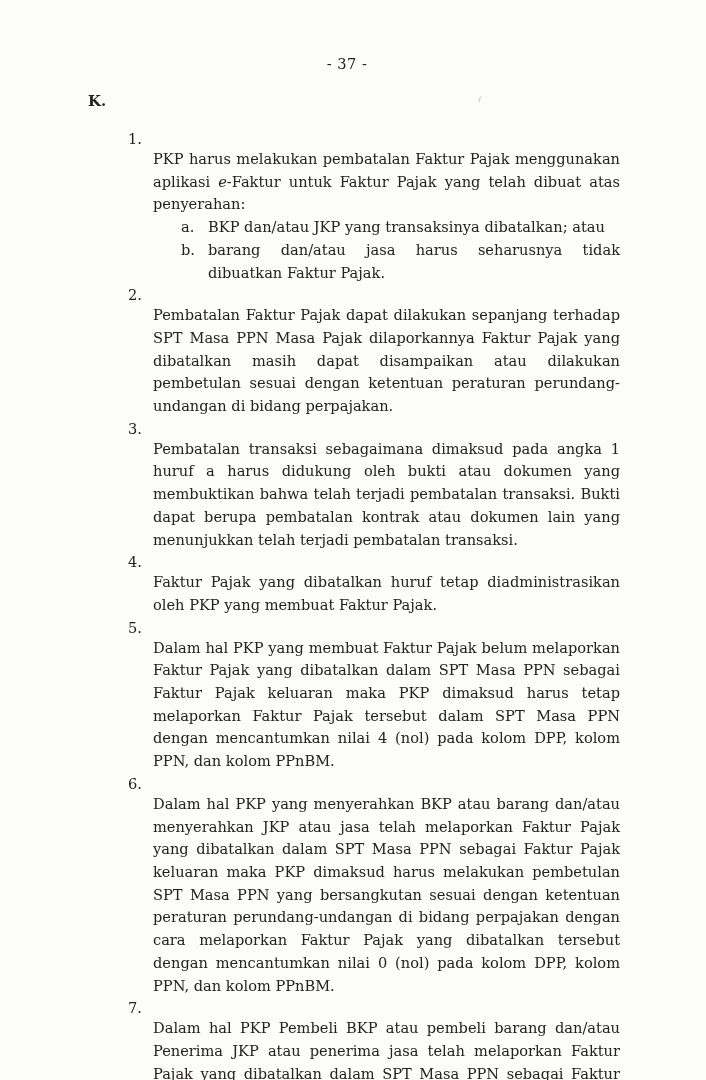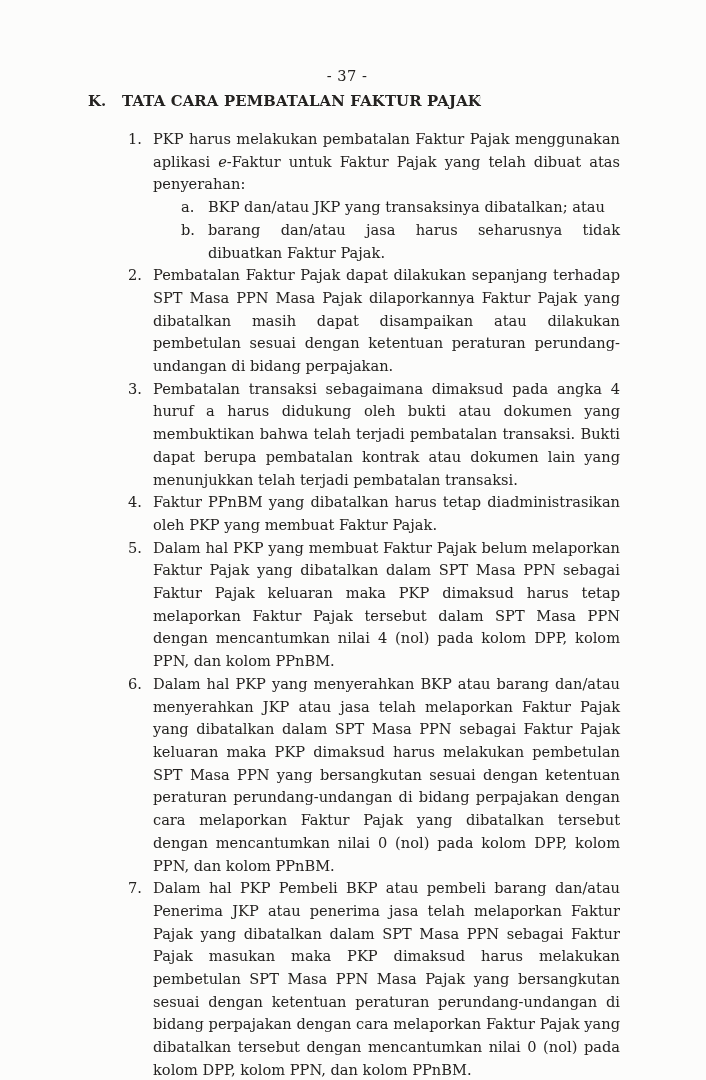--- a/index.html
+++ b/index.html
@@ -11,21 +11,20 @@
     font-family: "DejaVu Serif", "Liberation Serif", serif;
     color: #242220;
   }
   .page-number {
     position: absolute;
     top: 55px; left: 0;
     width: 694px;
     text-align: center;
     font-size: 14.6px;
     letter-spacing: 0.5px;
-    margin-top: 12px;
   }
   .content {
     position: absolute;
     top: 90px; left: 88px;
     width: 532px;
   }
   .section-heading {
     display: flex;
     font-weight: bold;
     font-size: 14.8px;
@@ -33,21 +32,21 @@
     letter-spacing: 0.2px;
     margin-bottom: 16px;
   }
   .section-label { width: 34px; flex: none; }
   .item-list { margin-left: 40px; }
   .item { display: flex; }
   .num {
     width: 25px; flex: none;
     font-size: 14.6px; line-height: 22.7px;
   }
-  .body { flex: 1; min-width: 0; }
+  .body { flex: 1; min-width: 0; margin-top: 20px; }
   .para {
     font-size: 14.6px;
     line-height: 22.7px;
     text-align: justify;
   }
   .sub { display: flex; margin-left: 28px; }
   .sub-letter {
     width: 27px; flex: none;
     font-size: 14.6px; line-height: 22.7px;
   }
@@ -64,21 +63,20 @@
 </head>
 <body>
 
 <div class="page-number">- 37 -</div>
 
 <div class="scan-artifact"></div>
 
 <div class="content">
   <div class="section-heading">
     <div class="section-label">K.</div>
-    <div>TATA CARA PEMBATALAN FAKTUR PAJAK</div>
   </div>
 
   <div class="item-list">
       <div class="item">
         <div class="num">1.</div>
         <div class="body">
           <div class="para"><span>PKP harus melakukan pembatalan Faktur Pajak menggunakan aplikasi </span><i>e</i><span>-Faktur untuk Faktur Pajak yang telah dibuat atas penyerahan:</span></div>
           <div class="sub">
             <div class="sub-letter">a.</div>
             <div class="para"><span>BKP dan/atau JKP yang transaksinya dibatalkan; atau</span></div>
@@ -91,27 +89,27 @@
       </div>
       <div class="item">
         <div class="num">2.</div>
         <div class="body">
           <div class="para"><span>Pembatalan Faktur Pajak dapat dilakukan sepanjang terhadap SPT Masa PPN Masa Pajak dilaporkannya Faktur Pajak yang dibatalkan masih dapat disampaikan atau dilakukan pembetulan sesuai dengan ketentuan peraturan perundang-undangan di bidang perpajakan.</span></div>
         </div>
       </div>
       <div class="item">
         <div class="num">3.</div>
         <div class="body">
-          <div class="para"><span>Pembatalan transaksi sebagaimana dimaksud pada angka 4 huruf a harus didukung oleh bukti atau dokumen yang membuktikan bahwa telah terjadi pembatalan transaksi. Bukti dapat berupa pembatalan kontrak atau dokumen lain yang menunjukkan telah terjadi pembatalan transaksi.</span></div>
+          <div class="para"><span>Pembatalan transaksi sebagaimana dimaksud pada angka 1 huruf a harus didukung oleh bukti atau dokumen yang membuktikan bahwa telah terjadi pembatalan transaksi. Bukti dapat berupa pembatalan kontrak atau dokumen lain yang menunjukkan telah terjadi pembatalan transaksi.</span></div>
         </div>
       </div>
       <div class="item">
         <div class="num">4.</div>
         <div class="body">
-          <div class="para"><span>Faktur PPnBM yang dibatalkan harus tetap diadministrasikan oleh PKP yang membuat Faktur Pajak.</span></div>
+          <div class="para"><span>Faktur Pajak yang dibatalkan huruf tetap diadministrasikan oleh PKP yang membuat Faktur Pajak.</span></div>
         </div>
       </div>
       <div class="item">
         <div class="num">5.</div>
         <div class="body">
           <div class="para"><span>Dalam hal PKP yang membuat Faktur Pajak belum melaporkan Faktur Pajak yang dibatalkan dalam SPT Masa PPN sebagai Faktur Pajak keluaran maka PKP dimaksud harus tetap melaporkan Faktur Pajak tersebut dalam SPT Masa PPN dengan mencantumkan nilai 4 (nol) pada kolom DPP, kolom PPN, dan kolom PPnBM.</span></div>
         </div>
       </div>
       <div class="item">
         <div class="num">6.</div>

